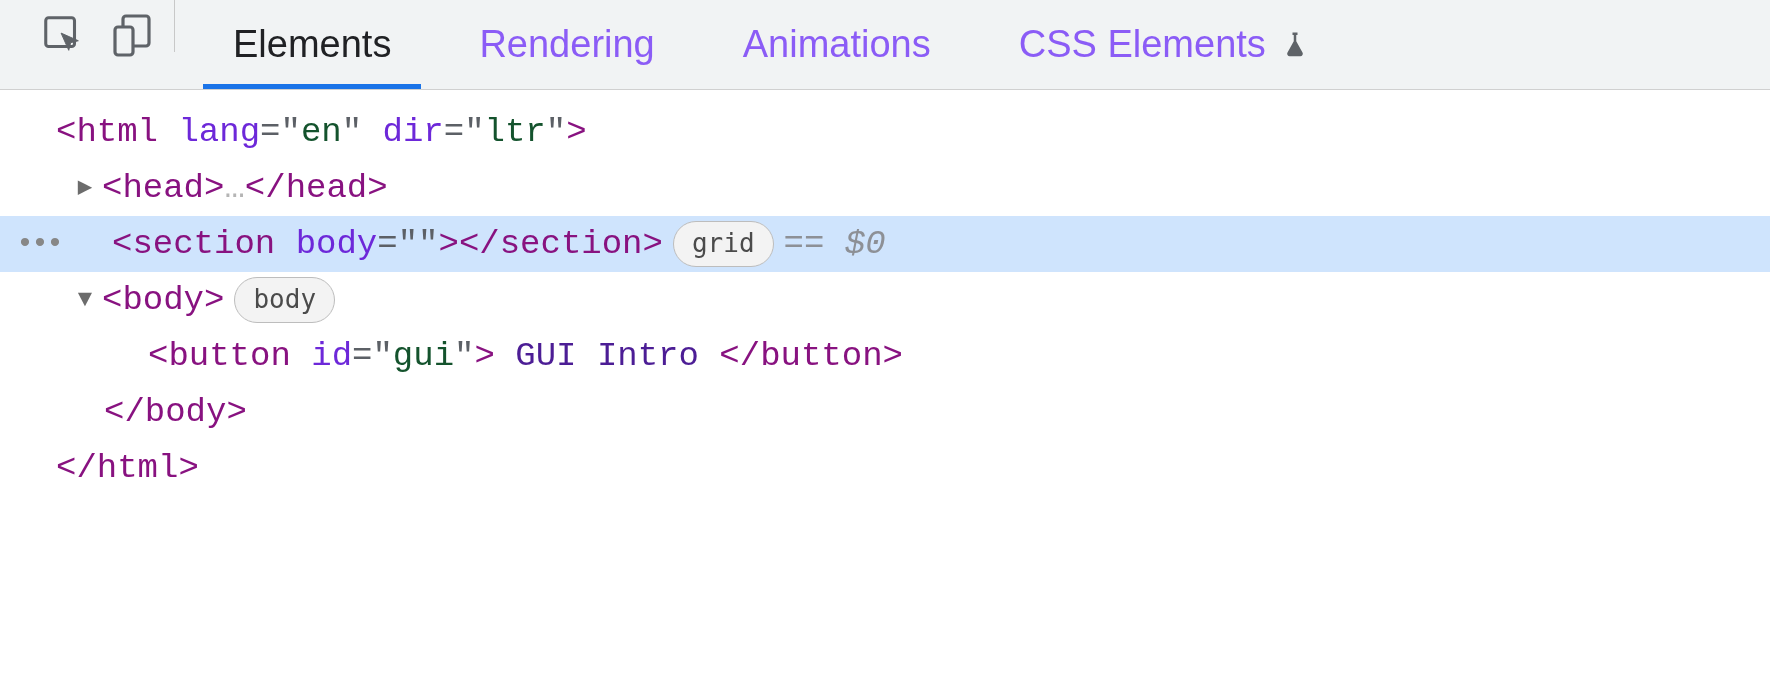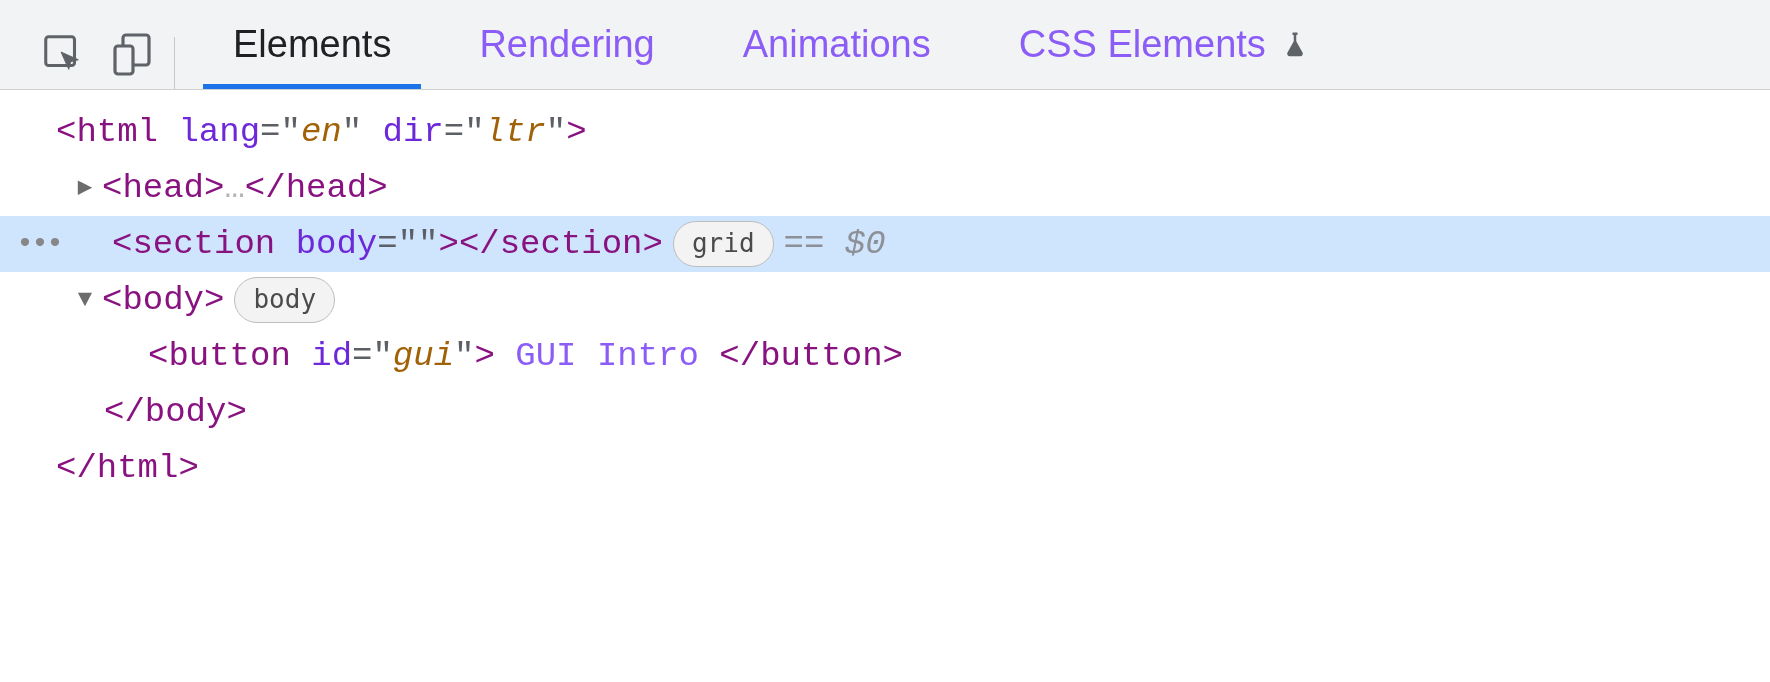--- a/index.html
+++ b/index.html
@@ -9,21 +9,21 @@
     width: 1770px;
     height: 682px;
     background: #ffffff;
     font-family: "Helvetica Neue", Arial, sans-serif;
     overflow: hidden;
   }
 
   
   .toolbar {
     display: flex;
-    align-items: flex-end;
+    align-items: flex-start;
     height: 90px;
     background: #f1f3f4;
     border-bottom: 1px solid #d0d0d0;
     padding: 0 18px 0 28px;
   }
   .toolbar .icon-btn {
     display: flex;
     align-items: center;
     justify-content: center;
     width: 70px;
@@ -102,22 +102,22 @@
     font-size: 24px;
     text-align: center;
     margin-right: 4px;
   }
 
   
   .c-faded   { color: #b5b5b5; }           
   .c-tag     { color: #881280; }           
   .c-attr    { color: #6d28d9; }           
   .c-punct   { color: #5c6066; }           
-  .c-val     { color: #a16207; font-style: italic; }           
-  .c-text    { color: #8b5cf6; }           
+  .c-val     { color: #14532d; }           
+  .c-text    { color: #4c1d95; }           
   .c-dollar  { color: #8d9096; font-style: italic; }
   .c-eqeq    { color: #8d9096; }
 
   .pill {
     display: inline-flex;
     align-items: center;
     border: 1.5px solid #bdbdbd;
     background: #f3f3f3;
     color: #4b4b4b;
     border-radius: 999px;

